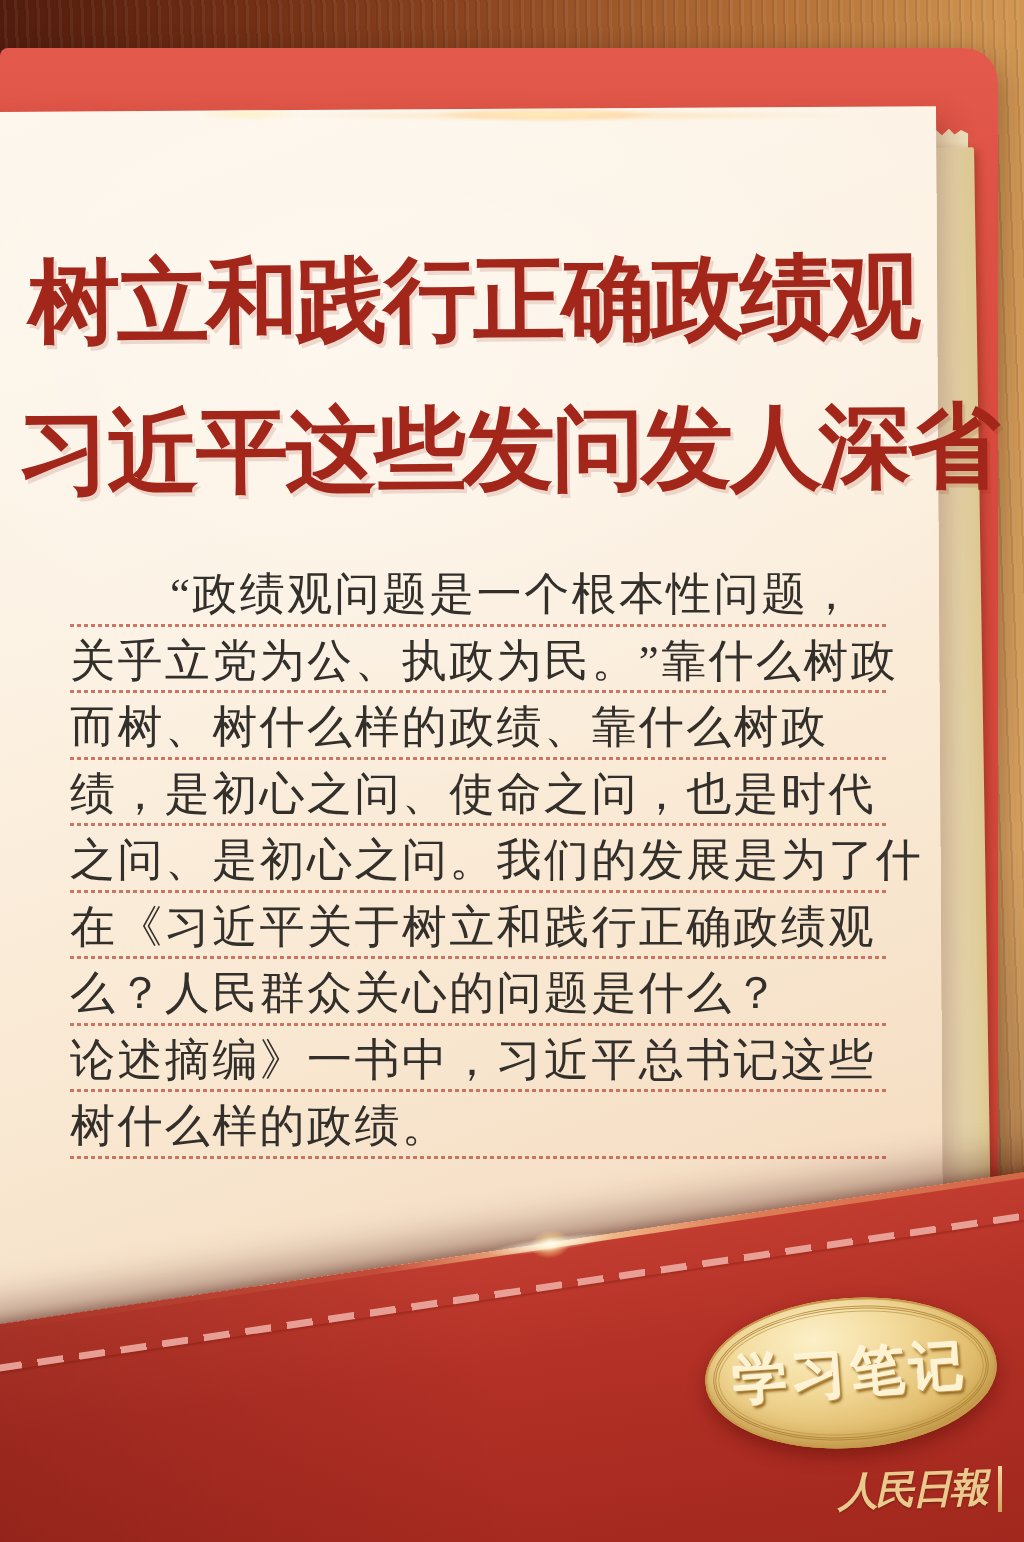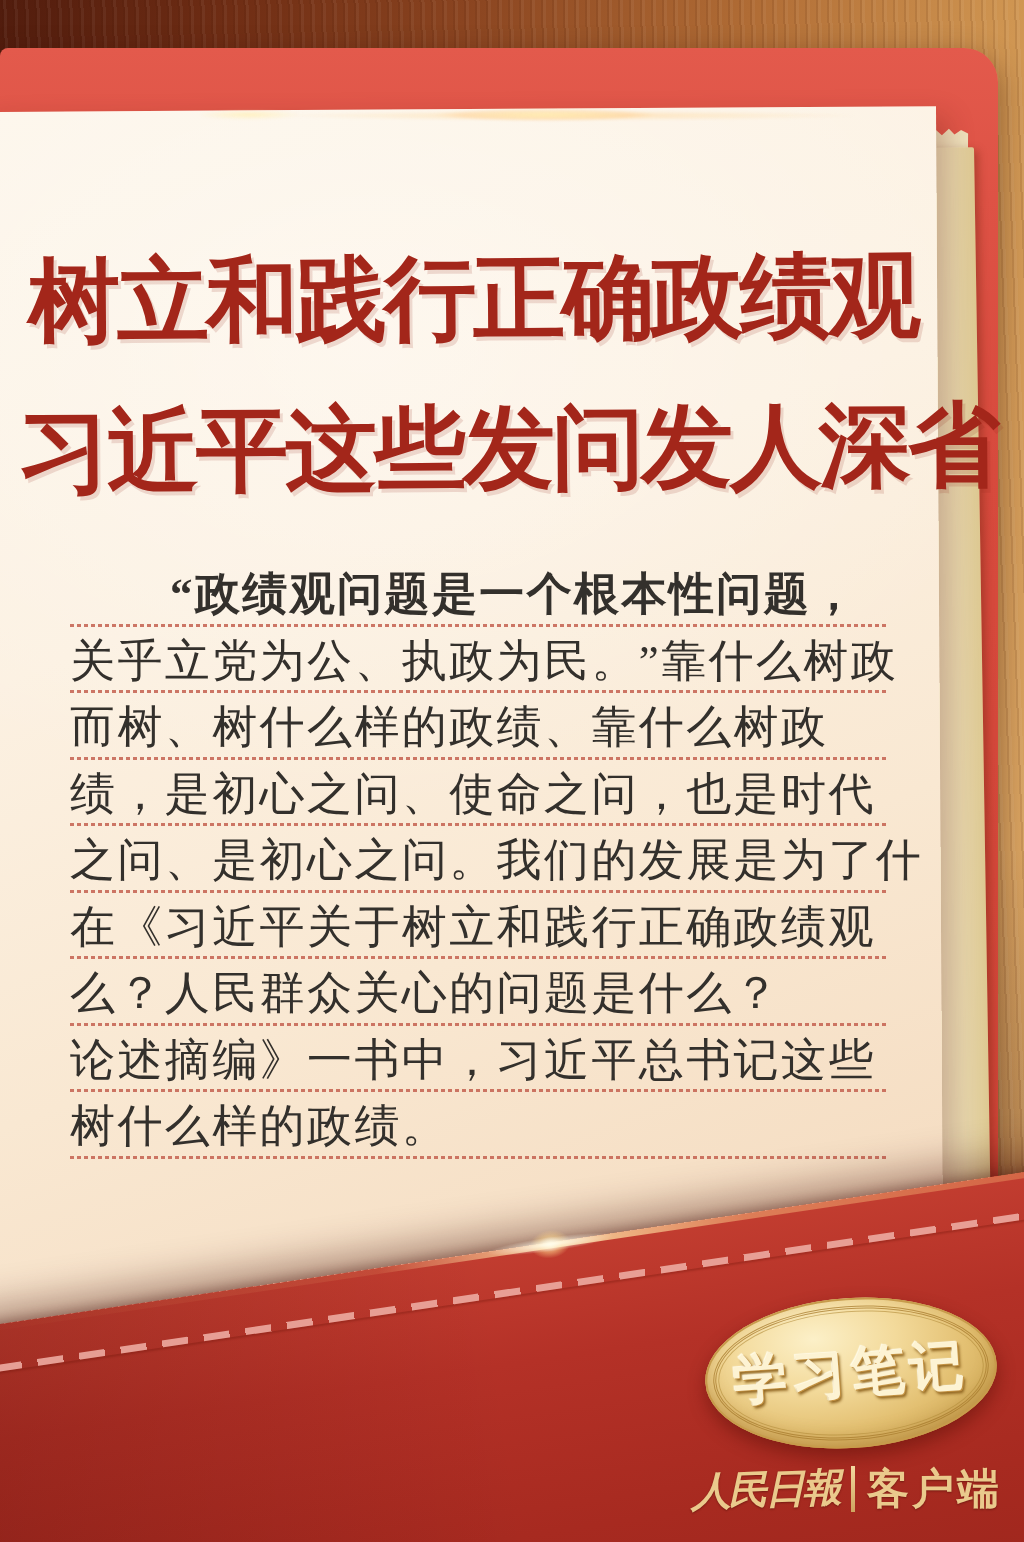--- a/index.html
+++ b/index.html
@@ -45,32 +45,32 @@
 
   .top-glow{position:absolute;left:140px;top:106px;width:780px;height:16px;pointer-events:none;
     background:
       radial-gradient(70px 7px at 14% 55%, rgba(255,240,190,.9), rgba(255,240,190,0) 75%),
       radial-gradient(140px 8px at 52% 55%, rgba(255,236,180,.95), rgba(255,190,110,.25) 60%, rgba(255,190,110,0) 80%),
       radial-gradient(340px 6px at 55% 60%, rgba(255,210,140,.55), rgba(255,210,140,0) 85%);
     filter:blur(1px);}
 
   
   .title{position:absolute;left:18px;top:224px;width:910px;text-align:center;
-    font-family:Liberation Serif, serif;font-weight:900;color:var(--title-red,#a3261a);}
+    font-family:Liberation Sans, sans-serif;font-weight:900;color:var(--title-red,#a3261a);}
   .title-line{font-size:92px;line-height:150px;letter-spacing:-3px;white-space:nowrap;
     text-shadow:3px 4px 0 rgba(150,40,25,.15);transform:rotate(-.4deg);}
 
   
   .body-text{position:absolute;left:70px;top:560px;width:816px;color:var(--body-ink,#33302c);}
   .body-line{height:66.5px;line-height:69px;font-size:45px;letter-spacing:2.4px;white-space:nowrap;
     overflow:visible;position:relative;}
   .body-line::after{content:"";position:absolute;left:0;right:0;bottom:0;height:3px;
     background:repeating-linear-gradient(90deg, var(--underline-red,#c4604f) 0 4px, rgba(0,0,0,0) 4px 7px);
     opacity:.85;}
-  .body-line.indent{text-indent:100px;font-weight:bold;}
+  .body-line.indent{text-indent:100px;}
 
   
   .ribbon{position:absolute;left:-40px;top:1330px;width:1320px;height:520px;
     transform:rotate(-8.44deg);transform-origin:top left;
     background:
       linear-gradient(90deg, rgba(60,5,0,.22) 0%, rgba(60,5,0,0) 40%),
       linear-gradient(180deg,#c23d30 0%,#b43127 22%,#a72a20 55%,#96231a 100%);
     box-shadow:0 -22px 38px -6px rgba(70,15,8,.42), 0 -4px 10px rgba(70,15,8,.28);}
   .ribbon-sheen{position:absolute;top:0;left:0;right:0;height:6px;
     background:linear-gradient(90deg, rgba(255,200,130,0) 0%, rgba(255,200,130,.12) 32%,
@@ -147,16 +147,15 @@
 
   <div class="badge">
     <div class="badge-ring"></div>
     <div class="badge-ring inner"></div>
     <span class="badge-label">学习笔记</span>
   </div>
 
   <div class="footer-logo">
     <span class="masthead">人民日報</span>
     <span class="logo-divider"></span>
-    <span class="client">客户端</span>
   </div>
 
 </div>
 
 </body></html>

